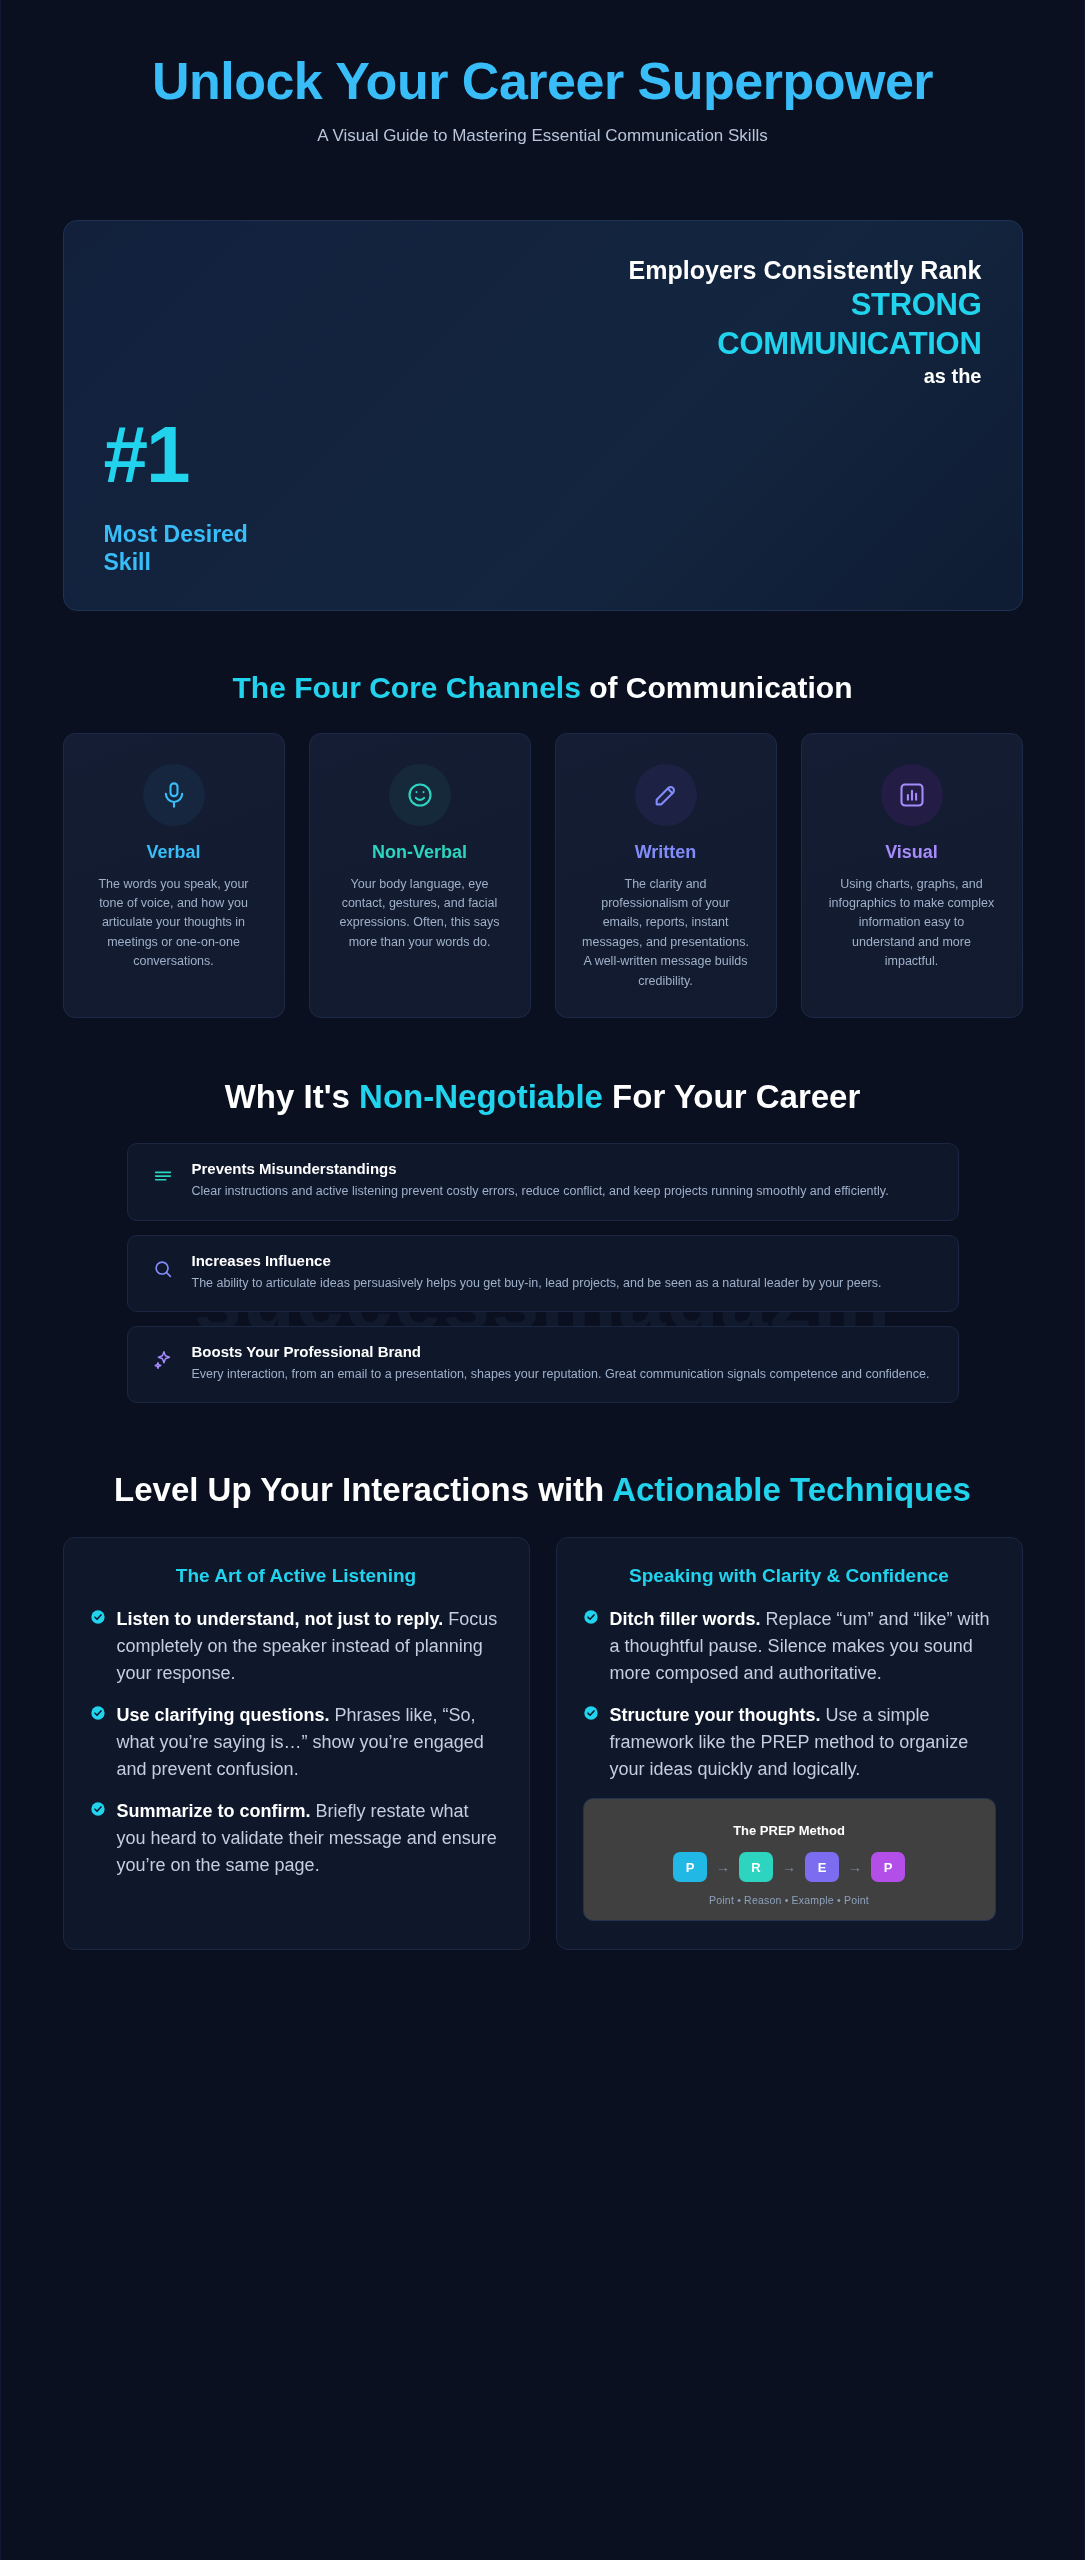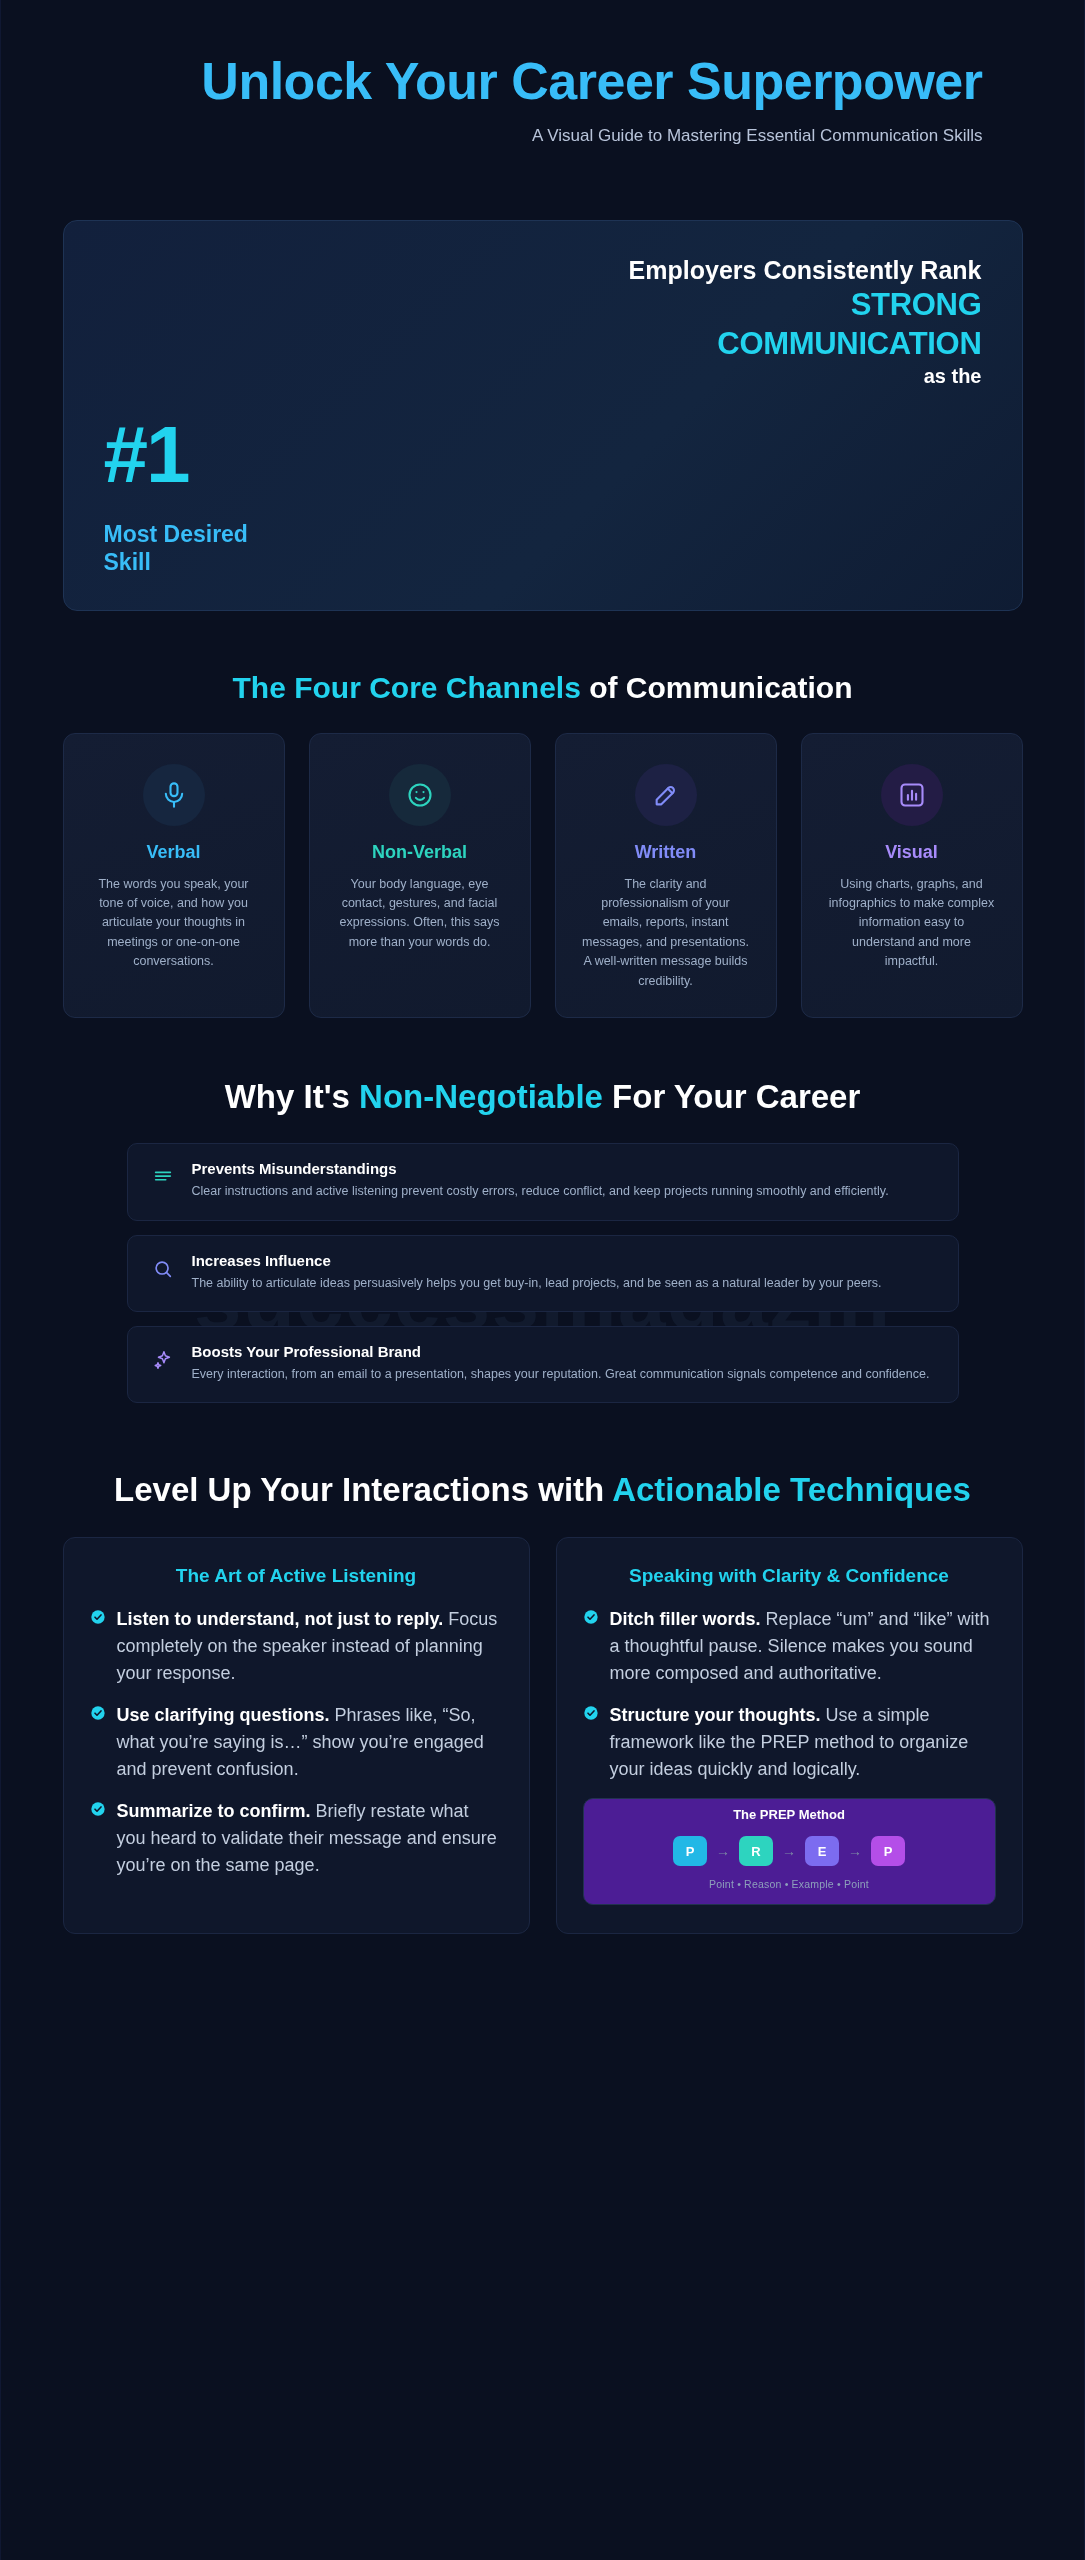--- a/index.html
+++ b/index.html
@@ -22,21 +22,21 @@
   .inner {
     width: 960px;
     margin: 0 auto;
     position: relative;
     z-index: 2;
   }
 
   
   .hero {
     padding: 52px 40px 10px 40px;
-    text-align: right;
+    text-align: center;
   }
   .hero h1 {
     margin: 0;
     font-size: 52px;
     line-height: 1.12;
     font-weight: bold;
     color: #38bdf8;
     letter-spacing: -0.5px;
   }
   .hero .sub {
@@ -221,22 +221,22 @@
     line-height: 1.5;
     color: #c3cedf;
   }
   .tip p b { color: #ffffff; }
 
   
   .prep {
     margin-top: 9px;
     border: 1px solid #22324f;
     border-radius: 10px;
-    padding: 8px 14px 14px 14px;
-    background: #4c1d95;
+    padding: 24px 14px 14px 14px;
+    background: #404040;
   }
   .prep-title {
     text-align: center;
     font-size: 13px;
     font-weight: bold;
     color: #ffffff;
     margin-bottom: 14px;
   }
   .prep-row {
     display: flex;

